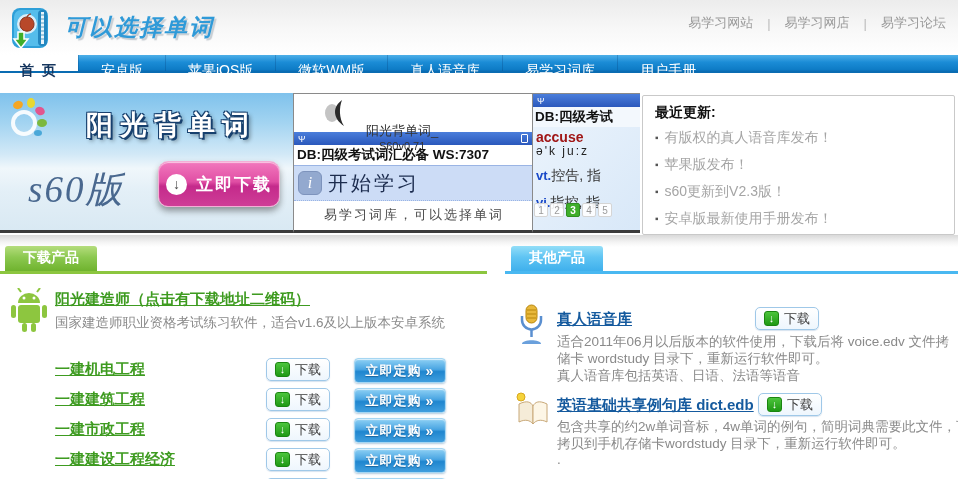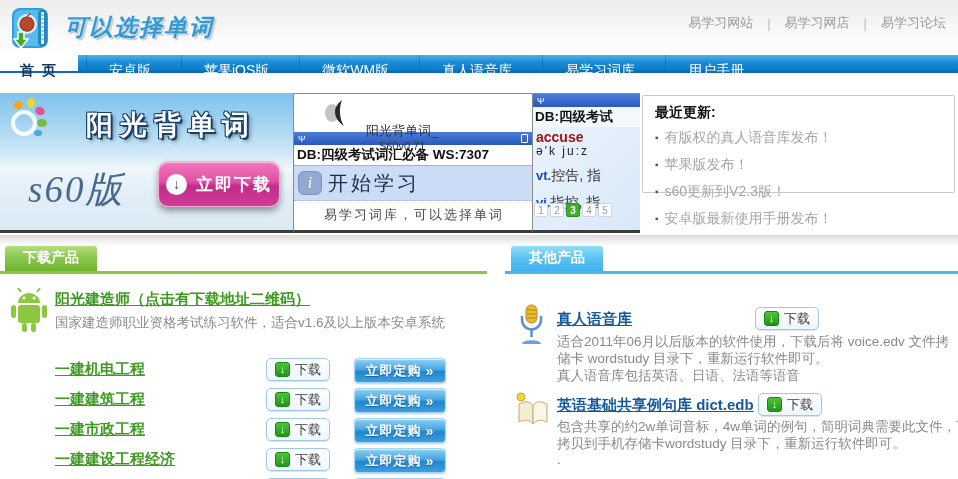--- a/index.html
+++ b/index.html
@@ -24,21 +24,20 @@
     display:flex; gap:14px; align-items:center;text-align:right;
   }
   .toplinks a { color:#9a9a9a; text-decoration:none; cursor:pointer; }
   .toplinks .sep { color:#bbb; }
   
   .nav {
     position:absolute; left:0; top:55px; width:958px; height:18px;
     background:linear-gradient(180deg,#4fb0e8 0%,#1b8cd6 45%,#0e7cc6 90%,#0a6fb8 100%);
     display:flex; align-items:stretch;
     border-bottom:2px solid #0a6cb2;
-    gap:8px;
   }
   .nav-item {
     color:#fff; font-size:14px; line-height:31px; padding:0 22px;
     cursor:pointer; white-space:nowrap;
   }
   .nav-item + .nav-item { border-left:1px solid rgba(8,70,130,.30); }
   .nav-item.active {
     background:#fff; color:#16365e; font-weight:bold; padding:0 20px; letter-spacing:2px;
   }
   
@@ -119,21 +118,21 @@
   .p2-pos { color:#1a49c8; font-weight:bold; font-size:13px; }
   .p2-pages { position:absolute; left:1px; bottom:17px; display:flex; gap:2px; }
   .p2-page {
     width:14px; height:14px; background:rgba(255,255,255,.9); border:1px solid #d5d5d5;
     border-radius:2px; color:#9a9a9a; font-size:10px; display:flex; align-items:center;
     justify-content:center; cursor:pointer;
   }
   .p2-page.active { background:#3fae2a; border-color:#2f8f1f; color:#fff; font-weight:bold; }
   
   .updates {
-    position:absolute; left:642px; top:2px; width:313px; height:98px;
+    position:absolute; left:642px; top:2px; width:313px; height:140px;
     background:#fff; border:1px solid #c9c9c9; border-radius:2px; padding:8px 12px 16px 12px;
   }
   .updates-title { font-size:14px; font-weight:bold; color:#111; margin-bottom:2px; }
   .update-item { font-size:14px; color:#a5a5a5; line-height:26px; white-space:nowrap; cursor:pointer; }
   .update-item .bullet { color:#555; font-size:10px; margin-right:6px; vertical-align:1px; }
   
   .shine {
     position:absolute; left:0; top:235px; width:958px; height:12px;
     background:linear-gradient(180deg,#d9d9d9 0%,#f4f4f4 60%,#ffffff 100%);
   }

